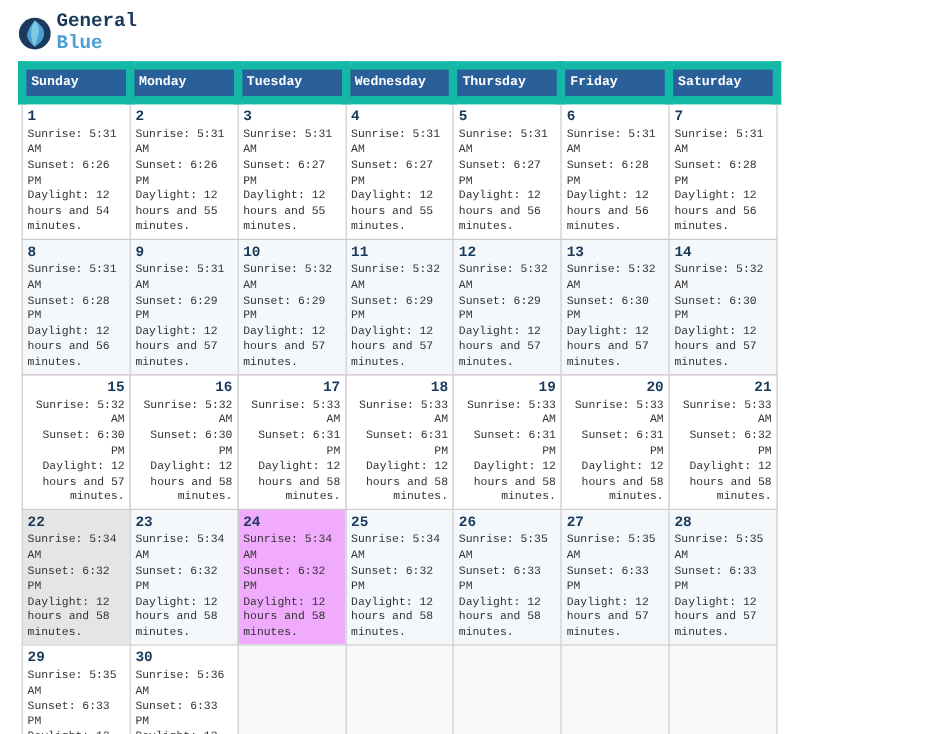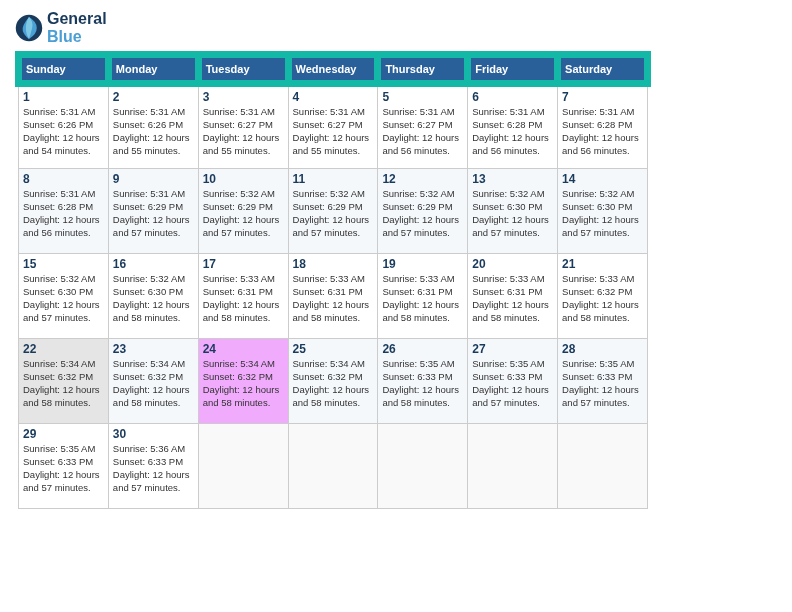--- a/index.html
+++ b/index.html
@@ -8,20 +8,21 @@
       height: 612px;
       font-family: Arial, sans-serif;
       background: #fff;
       overflow: hidden;
     }
     .page {
       width: 666px;
       height: 612px;
       padding: 10px 15px;
       background: #fff;
+      font-family: Liberation Mono, monospace;
     }
     .header {
       display: flex;
       justify-content: space-between;
       align-items: flex-start;
       margin-bottom: 6px;
     }
     .logo {
       display: flex;
       align-items: center;
@@ -181,21 +182,21 @@
           </td>
           <td style="background: rgb(245, 248, 251);">
             <span class="day-num">13</span>
             <div class="day-info"><span>Sunrise: 5:32 AM</span><br><span>Sunset: 6:30 PM</span><br><span>Daylight: 12 hours and 57 minutes.</span></div>
           </td>
           <td style="background: rgb(245, 248, 251);">
             <span class="day-num">14</span>
             <div class="day-info"><span>Sunrise: 5:32 AM</span><br><span>Sunset: 6:30 PM</span><br><span>Daylight: 12 hours and 57 minutes.</span></div>
           </td>
         </tr>
-        <tr style="background: #d946ef;">
+        <tr style="background: #d946ef; text-align: right;">
           <td>
             <span class="day-num">15</span>
             <div class="day-info"><span>Sunrise: 5:32 AM</span><br><span>Sunset: 6:30 PM</span><br><span>Daylight: 12 hours and 57 minutes.</span></div>
           </td>
           <td>
             <span class="day-num">16</span>
             <div class="day-info"><span>Sunrise: 5:32 AM</span><br><span>Sunset: 6:30 PM</span><br><span>Daylight: 12 hours and 58 minutes.</span></div>
           </td>
           <td>
             <span class="day-num">17</span>

